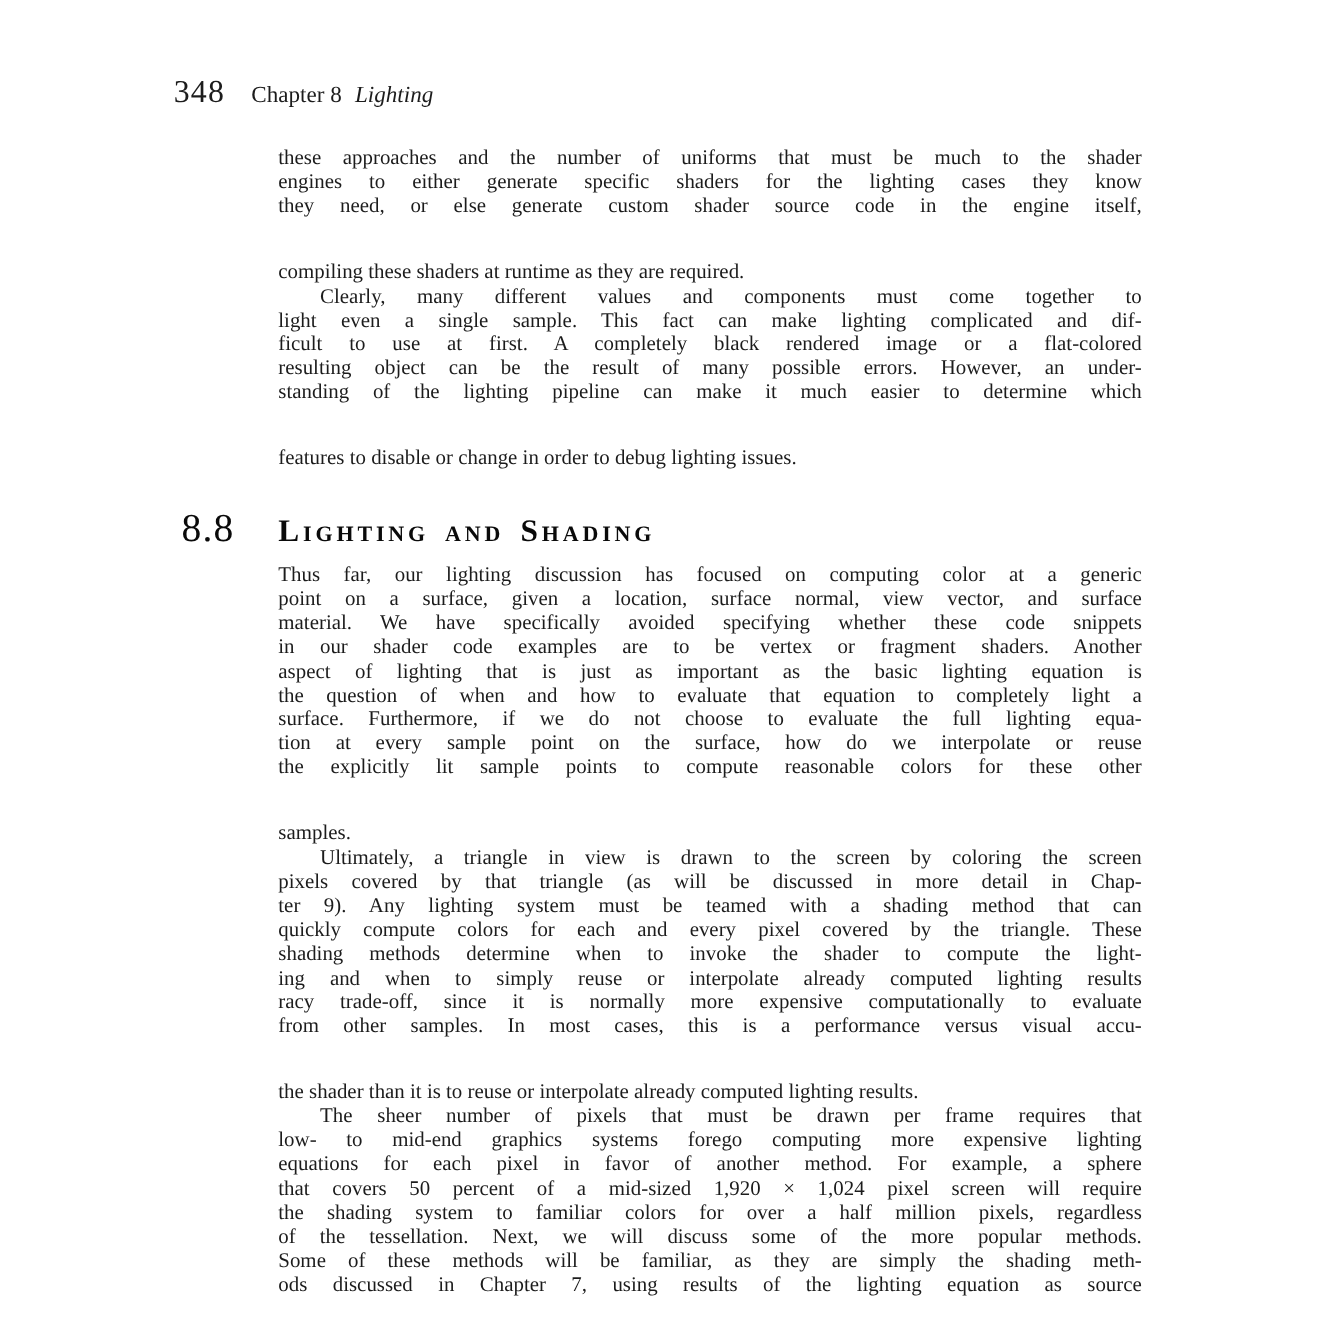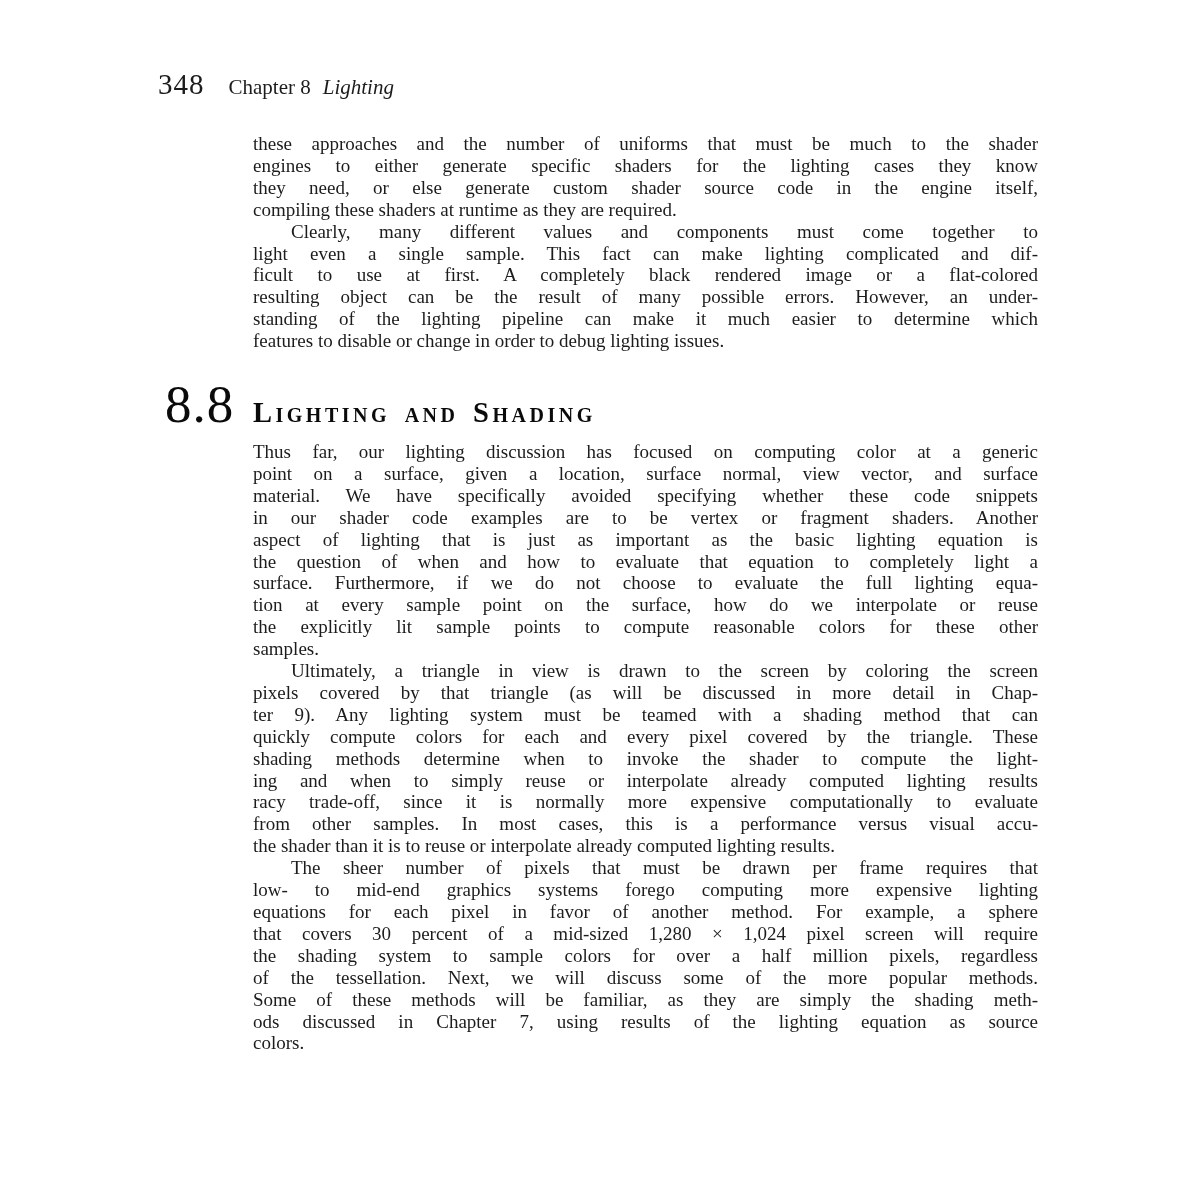--- a/index.html
+++ b/index.html
@@ -46,33 +46,34 @@
     line-height: 21.9px;
   }
   .para { margin: 0; }
   .line {
     text-align: justify;
     text-align-last: justify;
     white-space: normal;
   }
   .line.last {
     text-align-last: left;
+    margin-top: 38px;
   }
   .line.indent {
     text-indent: 38px;
   }
   .section-heading {
     display: flex;
     align-items: baseline;
     margin: 42px 0 17px -88px;
     font-weight: normal;
     color: #0a0a0a;
   }
   .section-number {
-    font-size: 53px;
+    font-size: 36px;
     width: 88px;
     flex: 0 0 88px;
     letter-spacing: 1px;
   }
   .section-title {
     font-variant: small-caps;
     font-weight: 700;
     font-size: 28.5px;
     letter-spacing: 3.5px;
     word-spacing: 4px;
@@ -132,22 +133,22 @@
           <div class="line">shading methods determine when to invoke the shader to compute the light-</div>
           <div class="line">ing and when to simply reuse or interpolate already computed lighting results</div>
           <div class="line">racy trade-off, since it is normally more expensive computationally to evaluate</div>
           <div class="line">from other samples. In most cases, this is a performance versus visual accu-</div>
           <div class="line last">the shader than it is to reuse or interpolate already computed lighting results.</div>
         </div>
         <div class="para">
           <div class="line indent">The sheer number of pixels that must be drawn per frame requires that</div>
           <div class="line">low- to mid-end graphics systems forego computing more expensive lighting</div>
           <div class="line">equations for each pixel in favor of another method. For example, a sphere</div>
-          <div class="line">that covers 30 percent of a mid-sized 1,280 × 1,024 pixel screen will require</div>
-          <div class="line">the shading system to sample colors for over a half million pixels, regardless</div>
+          <div class="line">that covers 50 percent of a mid-sized 1,920 × 1,024 pixel screen will require</div>
+          <div class="line">the shading system to familiar colors for over a half million pixels, regardless</div>
           <div class="line">of the tessellation. Next, we will discuss some of the more popular methods.</div>
           <div class="line">Some of these methods will be familiar, as they are simply the shading meth-</div>
           <div class="line">ods discussed in Chapter 7, using results of the lighting equation as source</div>
           <div class="line last">colors.</div>
         </div>
       </section>
   </div>
 </main>
 
 </body></html>

